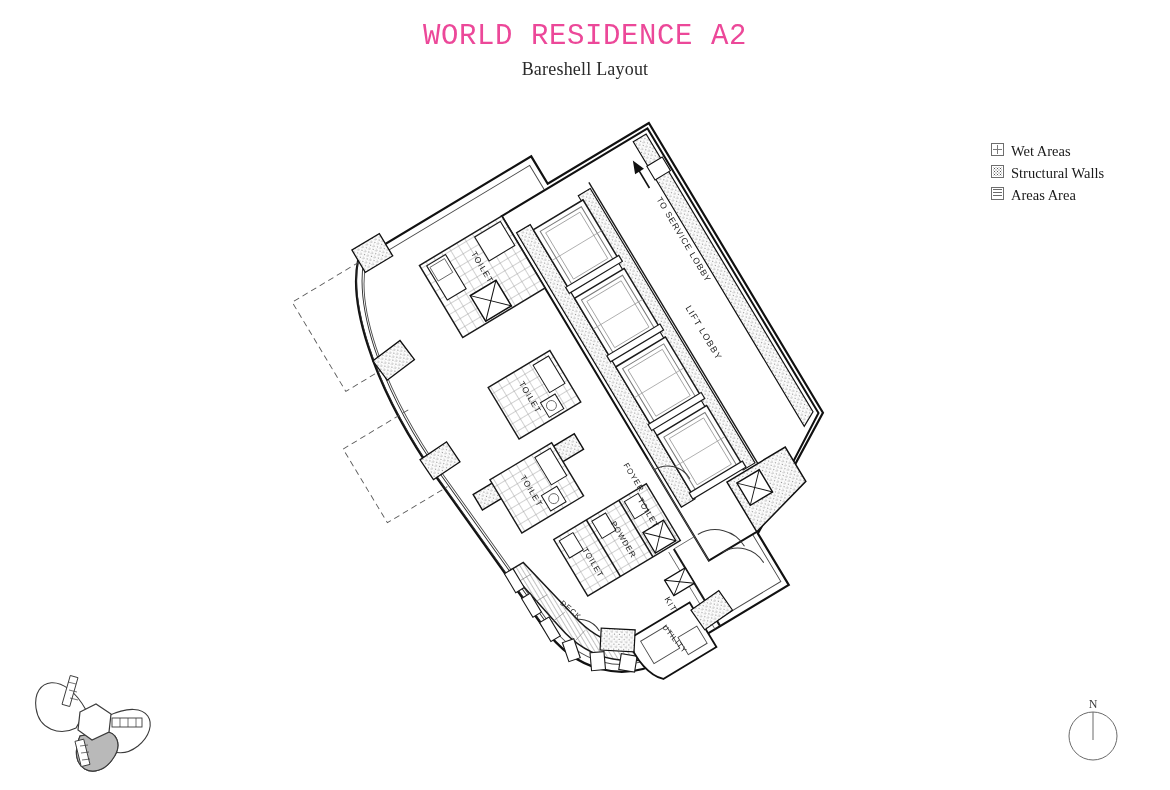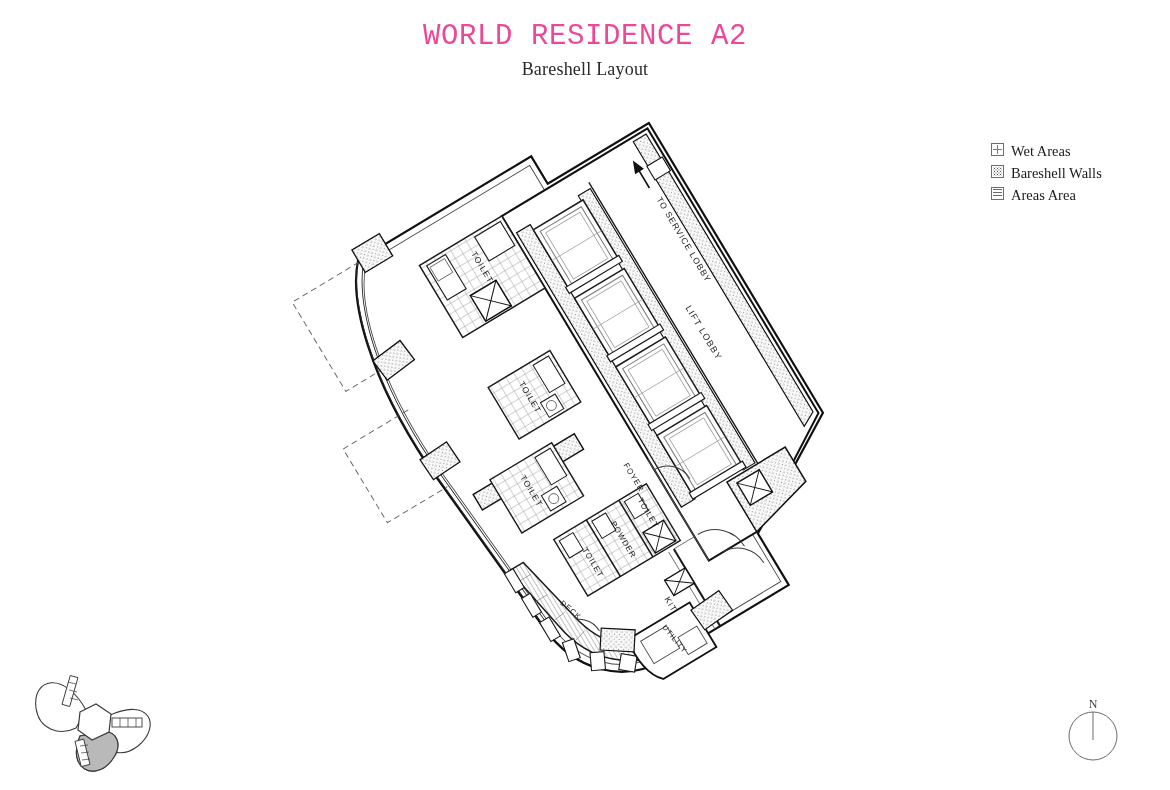--- a/index.html
+++ b/index.html
@@ -87,21 +87,21 @@
     <div id="sub-title">Bareshell Layout</div>
   </div>
 
   <div id="legend">
     <div class="legend-row">
       <span class="swatch wet"></span>
       <span class="legend-label">Wet Areas</span>
     </div>
     <div class="legend-row">
       <span class="swatch struct"></span>
-      <span class="legend-label">Bareshell Walls</span>
+      <span class="legend-label">Structural Walls</span>
     </div>
     <div class="legend-row">
       <span class="swatch deck"></span>
       <span class="legend-label">Areas Area</span>
     </div>
   </div>
 
   <div id="north-indicator">
     <div class="n-letter">N</div>
     <svg width="66" height="66" viewBox="0 0 66 66">

